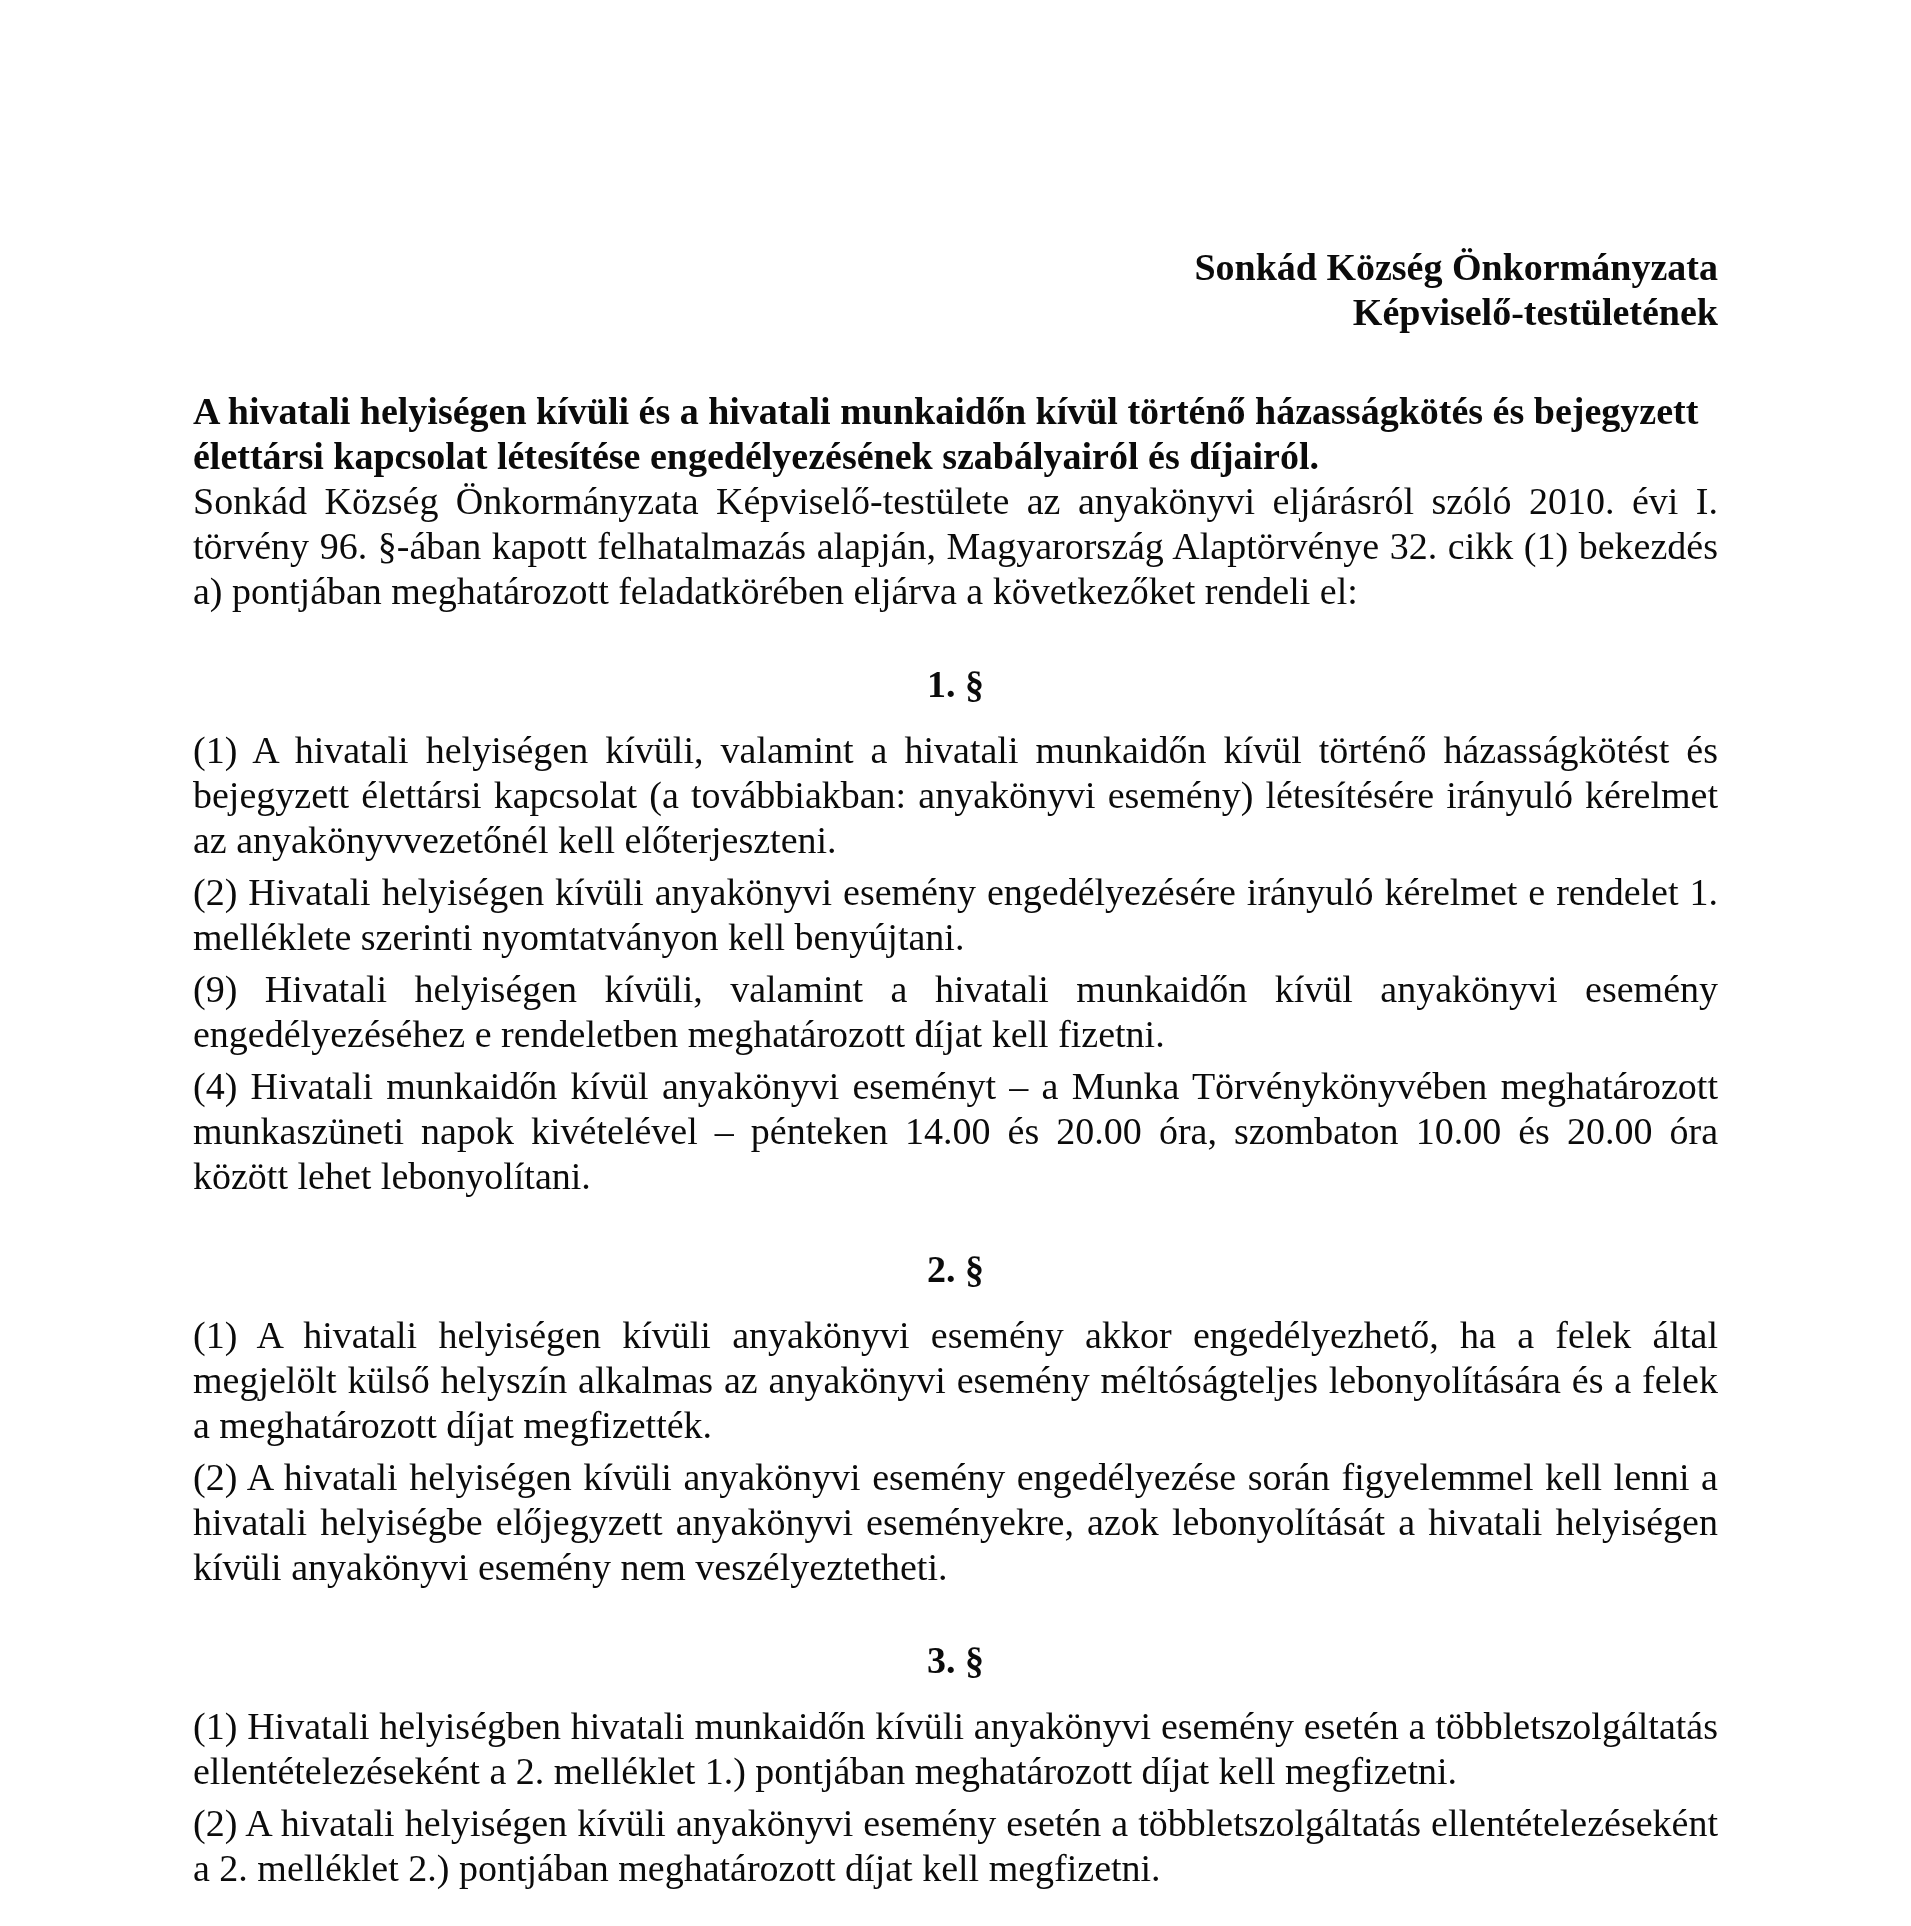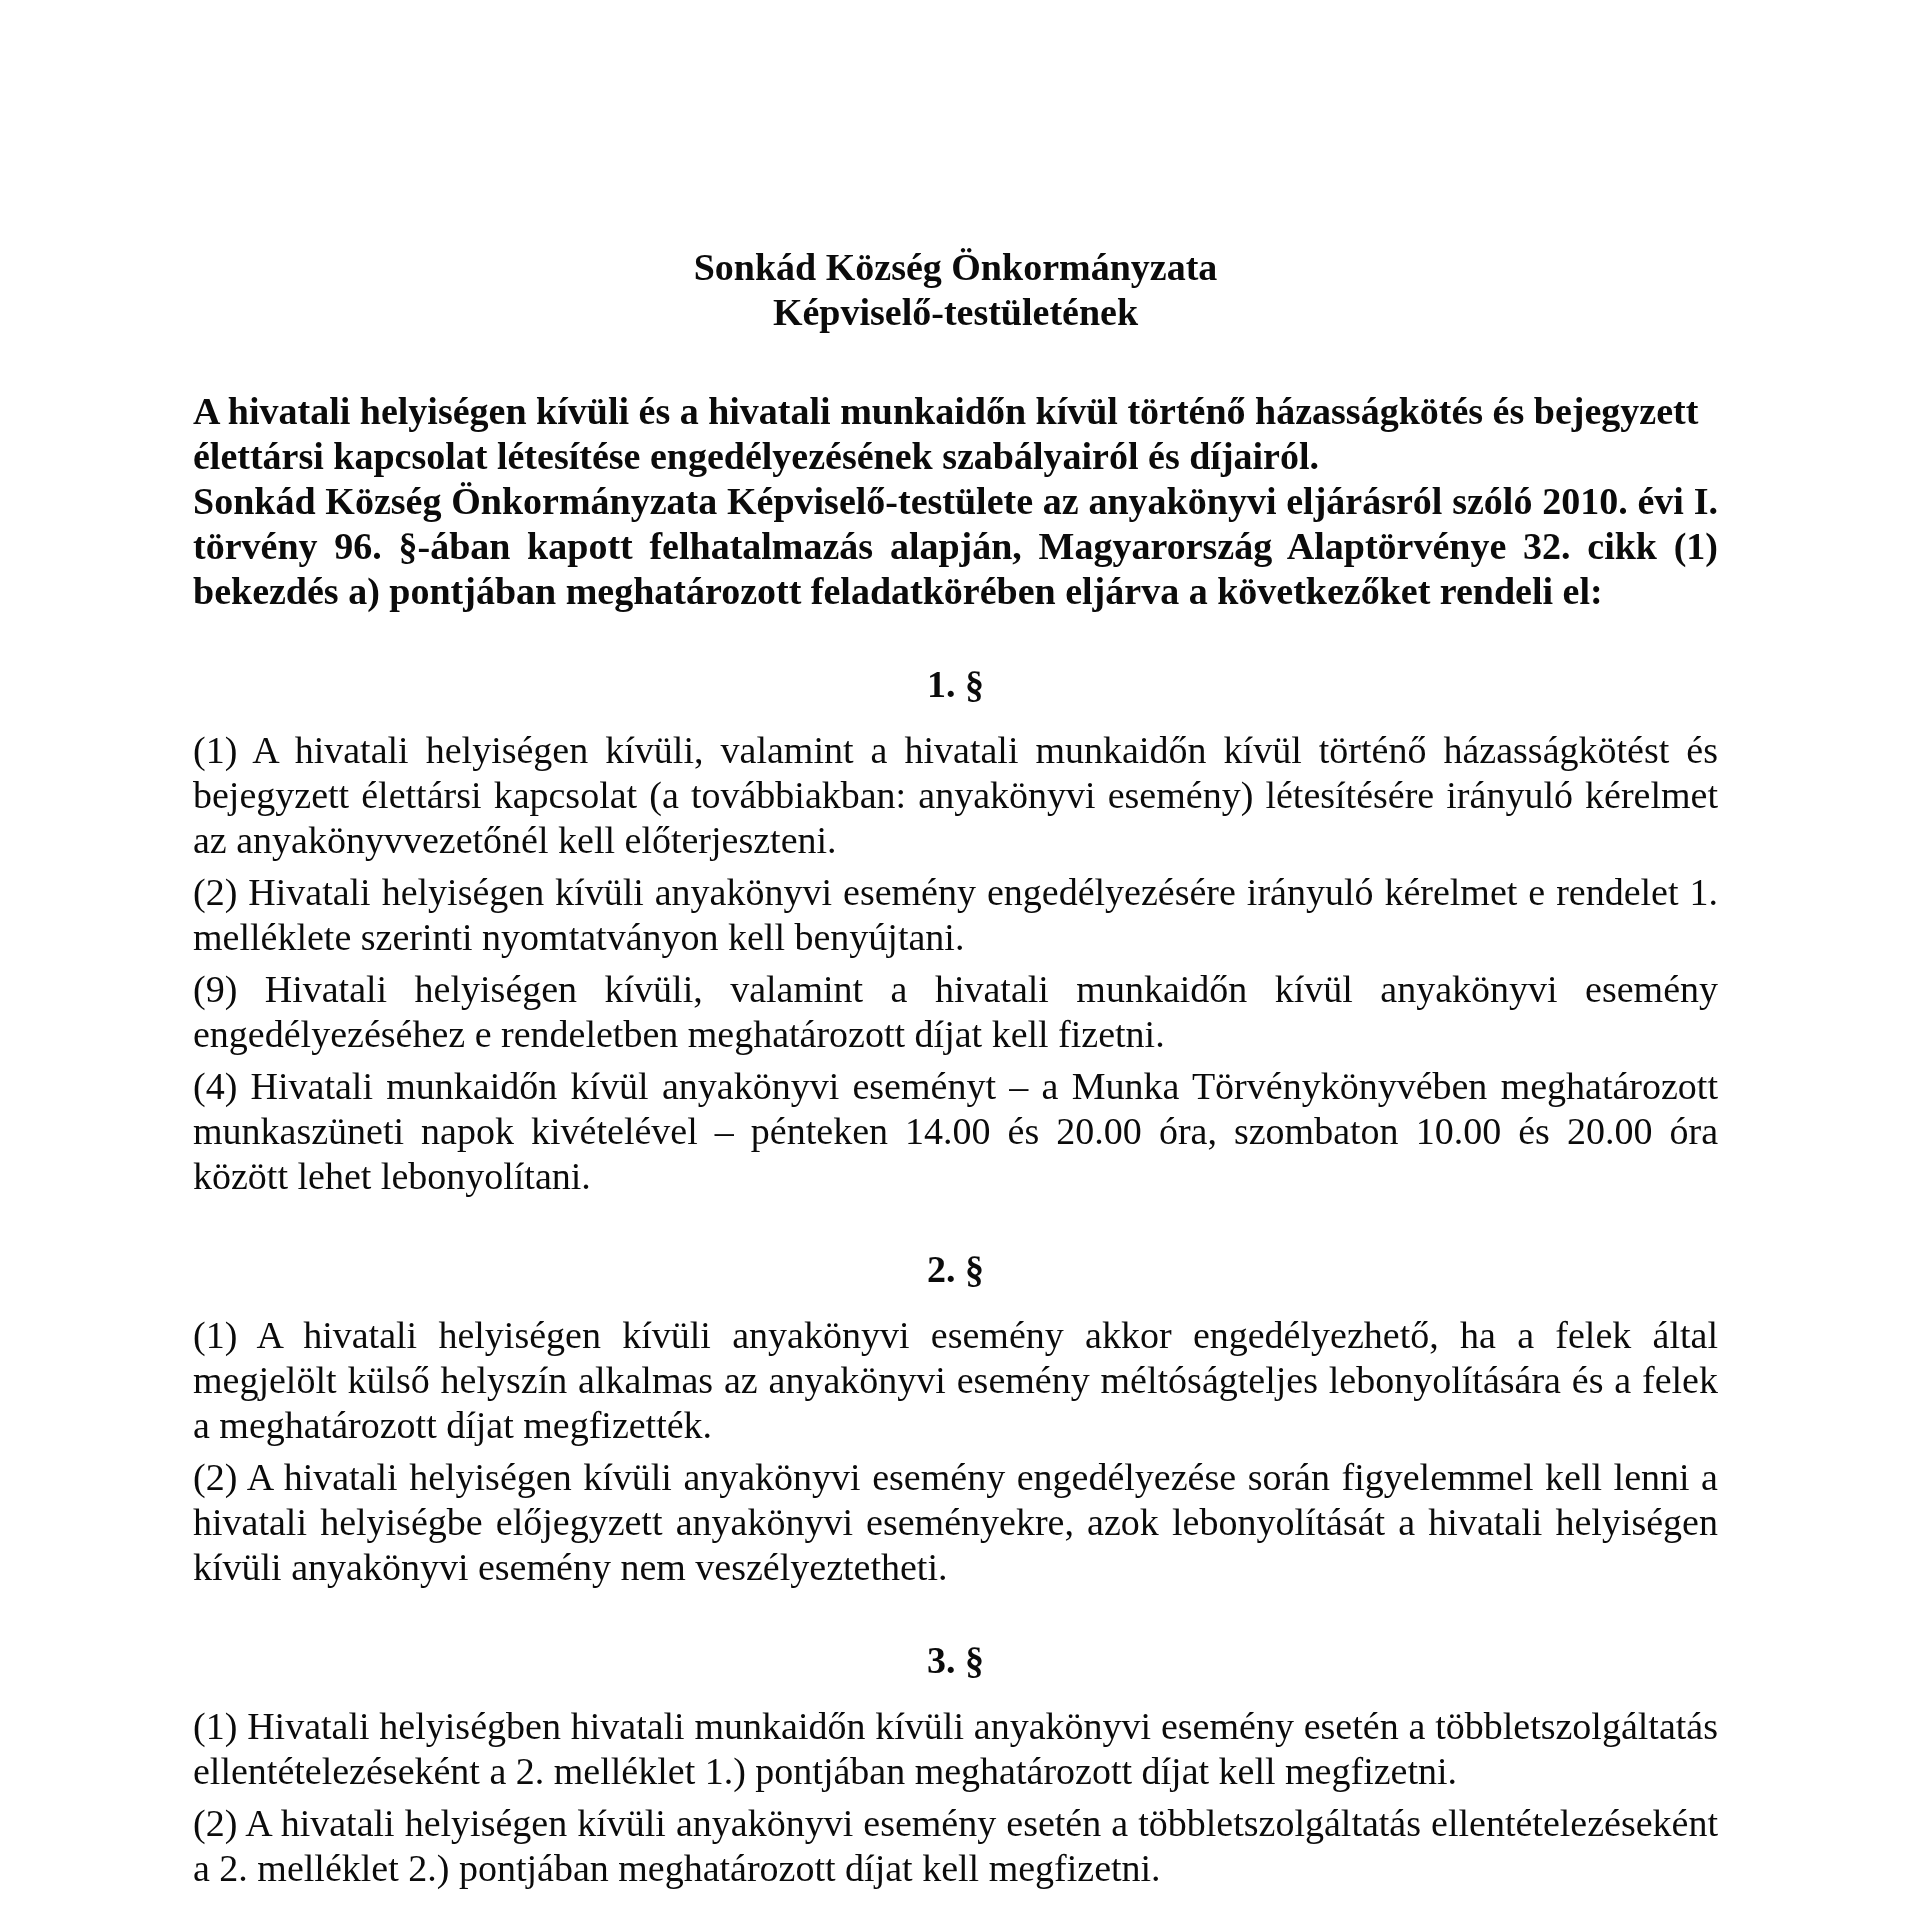--- a/index.html
+++ b/index.html
@@ -13,29 +13,28 @@
     height: 2704px;
     box-sizing: border-box;
     padding: 245px 193px 0 193px;
     background: #ffffff;
     color: #0b0b0b;
     font-family: "Liberation Serif", "DejaVu Serif", serif;
     font-size: 38px;
     line-height: 45px;
     overflow: hidden;
   }
-  .doc-title div { text-align: center; font-weight: bold; }
+  .doc-title div { text-align: right; font-weight: bold; }
   .doc-subtitle {
     margin-top: 54px;
     text-align: left;
     font-weight: bold;
   }
   .preamble {
     margin-top: 87px;
-    font-weight: bold;
   }
   .para {
     text-align: justify;
     margin: 0 0 7px 0;
   }
   .sec-head {
     margin: 48px 0 21px 0;
     text-align: center;
     font-weight: bold;
     font-size: 38px;

